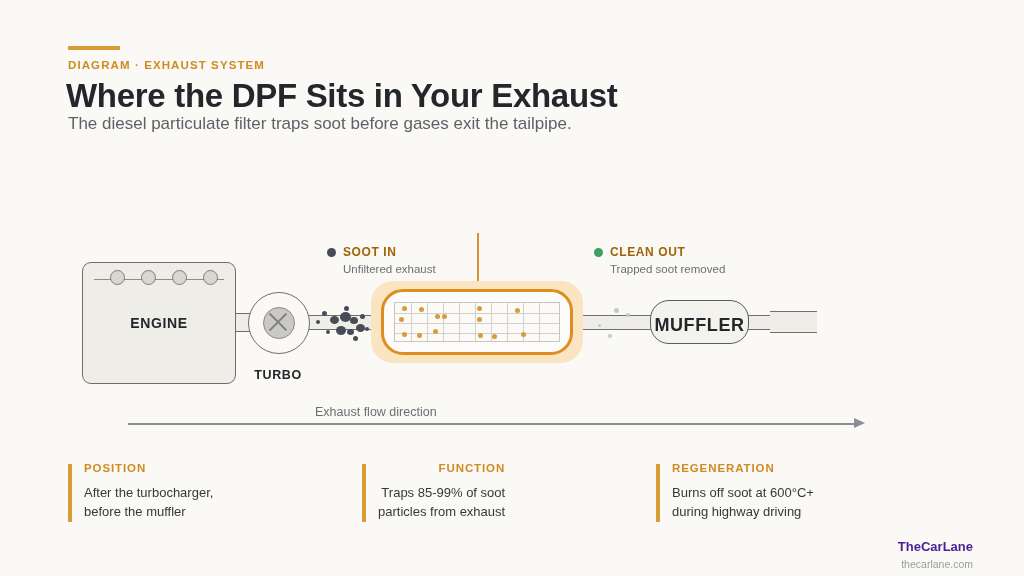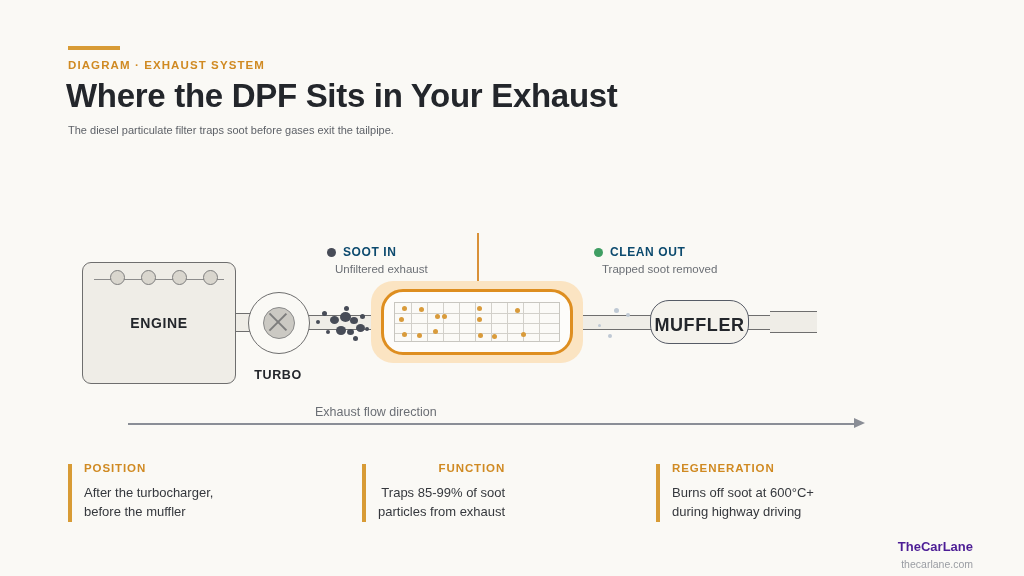--- a/index.html
+++ b/index.html
@@ -48,22 +48,22 @@
     top: 77px;
     font-size: 33px;
     font-weight: bold;
     letter-spacing: -0.3px;
     color: #23262B;
     white-space: nowrap;
   }
   .subtitle {
     position: absolute;
     left: 68px;
-    top: 124px;
-    font-size: 11px;
+    top: 114px;
+    font-size: 17px;
     color: #5E6268;
     white-space: nowrap;
   }
 
   
   .dpf-title {
     position: absolute;
     left: 343px;
     top: 212px;
     font-size: 16px;
@@ -73,36 +73,36 @@
     white-space: nowrap;
   }
   .legend {
     position: absolute;
     white-space: nowrap;
   }
   .legend .lg-head {
     font-size: 12px;
     font-weight: bold;
     letter-spacing: 0.6px;
-    color: #0c4a6e;
+    color: #a16207;
     display: flex;
     align-items: center;
     gap: 7px;
   }
   .legend .dot {
     width: 9px;
     height: 9px;
     border-radius: 50%;
     display: inline-block;
   }
   .legend .lg-sub {
     font-size: 11.5px;
     color: #6B6F75;
     margin-top: 4px;
-    margin-left: 8px;
+    margin-left: 16px;
   }
   #legend-soot { left: 327px; top: 245px; }
   #legend-clean { left: 594px; top: 245px; text-align: center; }
 
   .callout-line {
     position: absolute;
     left: 477px;
     top: 233px;
     width: 2px;
     height: 60px;

